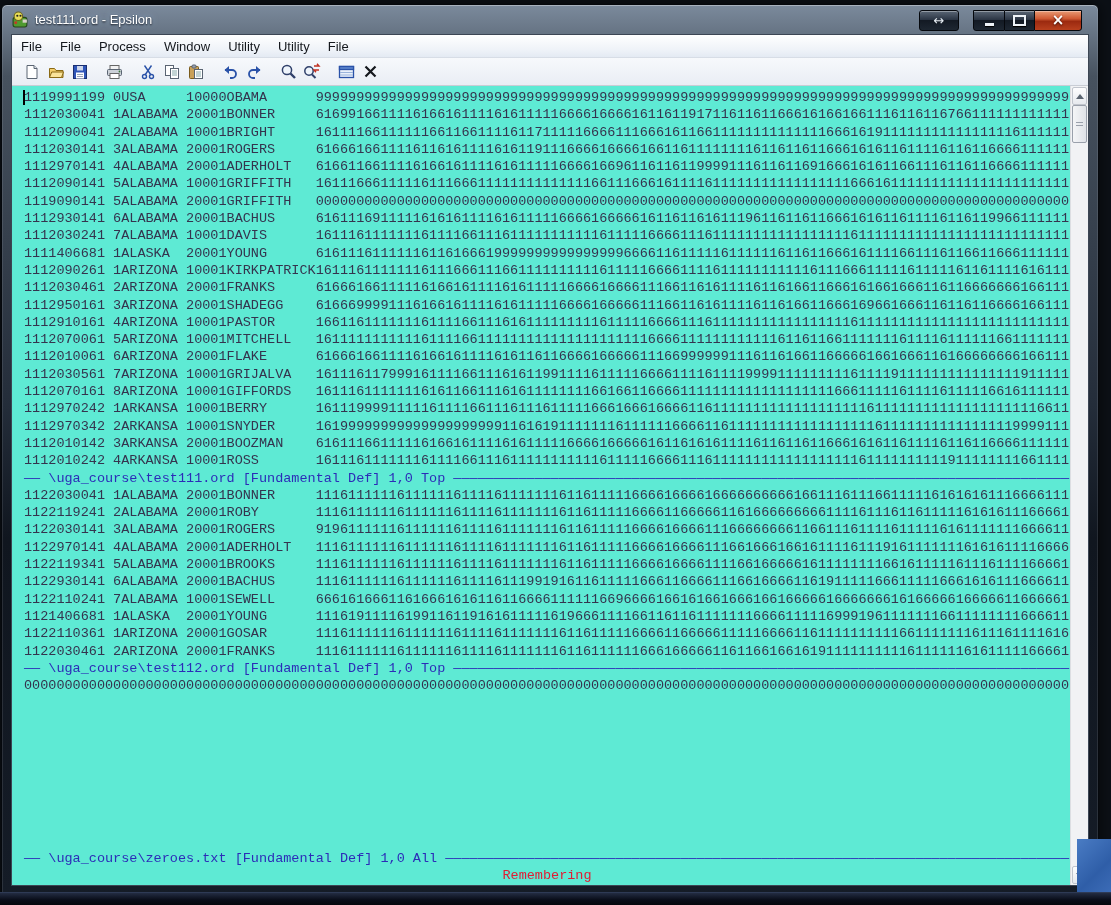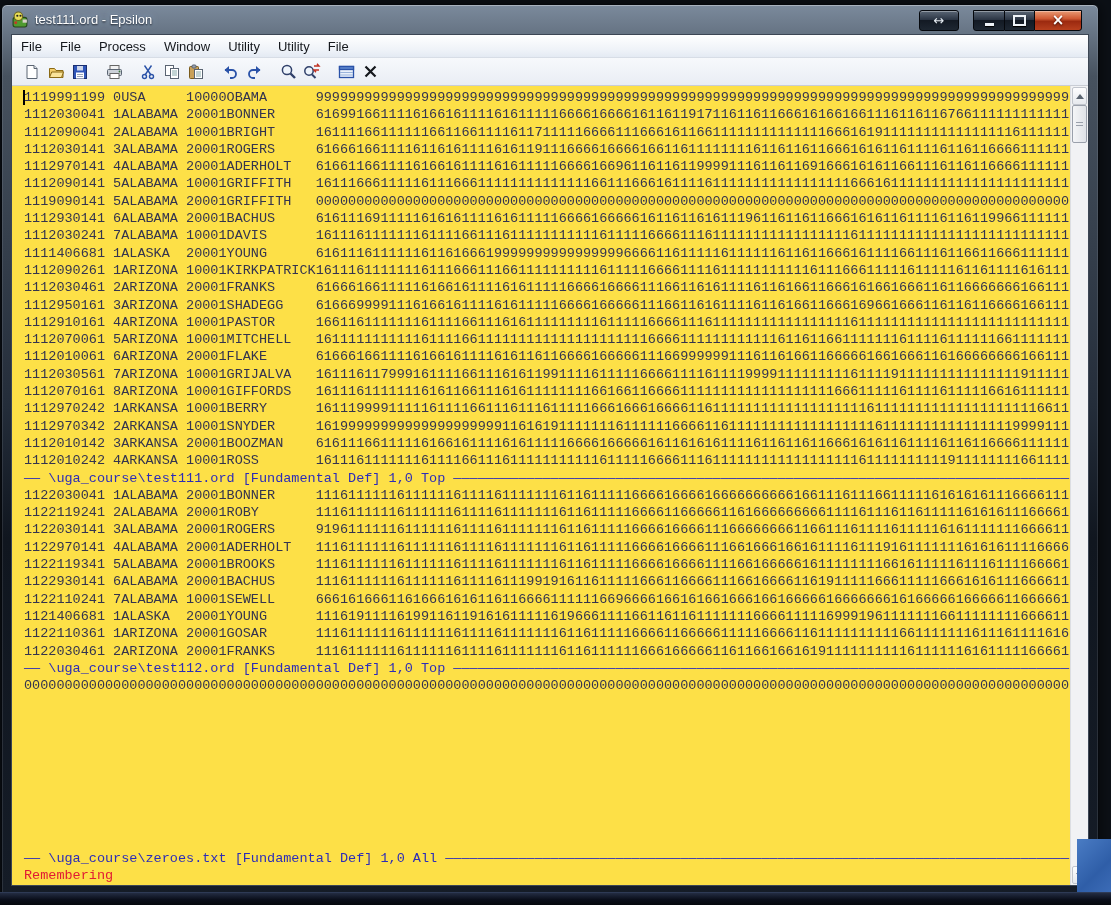--- a/index.html
+++ b/index.html
@@ -38,27 +38,27 @@
     border:1px solid #3c4654;display:flex;flex-direction:column;overflow:hidden;}
   .menubar{height:22px;flex:0 0 auto;display:flex;align-items:center;
     background:linear-gradient(#ffffff,#eef2f8 70%,#e4eaf3);border-bottom:1px solid #d7dde6;
     font-size:13px;color:#15181d;}
   .menu-item{padding:2px 9px;cursor:default;}
   .toolbar{height:27px;flex:0 0 auto;display:flex;align-items:center;
     background:linear-gradient(#f7f9fc,#e9edf4);border-bottom:1px solid #c9cdd5;padding-left:8px;}
   .tbtn{width:24px;height:22px;display:flex;align-items:center;justify-content:center;cursor:default;}
   .tgap{width:10px;}
   
-  .editor{position:relative;flex:1 1 auto;overflow:hidden;background:#fde047;cursor:text;}
+  .editor{position:relative;flex:1 1 auto;overflow:hidden;background:#5eead4;cursor:text;}
   .editor-inner{position:absolute;left:12px;top:3px;right:18px;bottom:0;
     font-family:"Liberation Mono","DejaVu Sans Mono",monospace;
     font-size:13.5px;line-height:17.3px;white-space:pre;color:#34344e;}
   .line{height:17.3px;}
   .line.mode{color:#2c2cb8;}
-  .line.status{color:#e11b33;}
+  .line.status{color:#e11b33;text-align:center;}
   .caret{position:absolute;left:11px;top:4px;width:2px;height:15px;background:#000;}
   
   .scrollbar{position:absolute;right:0;top:0;bottom:0;width:17px;background:#f1f2f4;border-left:1px solid #dcdee2;}
   .sb-btn{position:absolute;left:1px;right:1px;height:16px;border:1px solid #c0c4cc;border-radius:2px;
     background:linear-gradient(#fdfdfe,#e6e9ee);display:flex;align-items:center;justify-content:center;}
   .sb-up{top:1px;}
   .sb-down{bottom:1px;}
   .tri-up{width:0;height:0;border-left:4px solid transparent;border-right:4px solid transparent;border-bottom:5px solid #5a6470;}
   .tri-down{width:0;height:0;border-left:4px solid transparent;border-right:4px solid transparent;border-top:5px solid #5a6470;}
   .sb-thumb{position:absolute;left:1px;right:1px;top:19px;height:36px;border:1px solid #9aa0ab;border-radius:2px;

